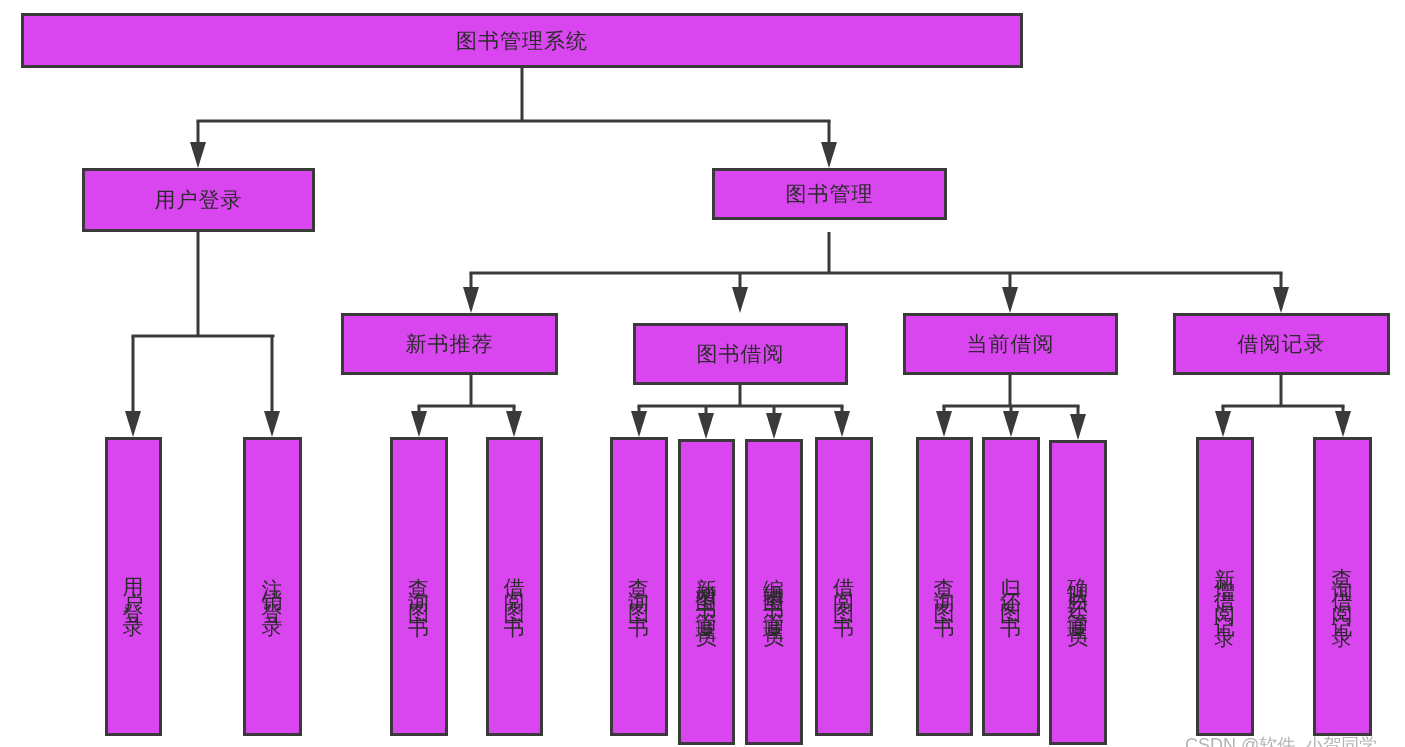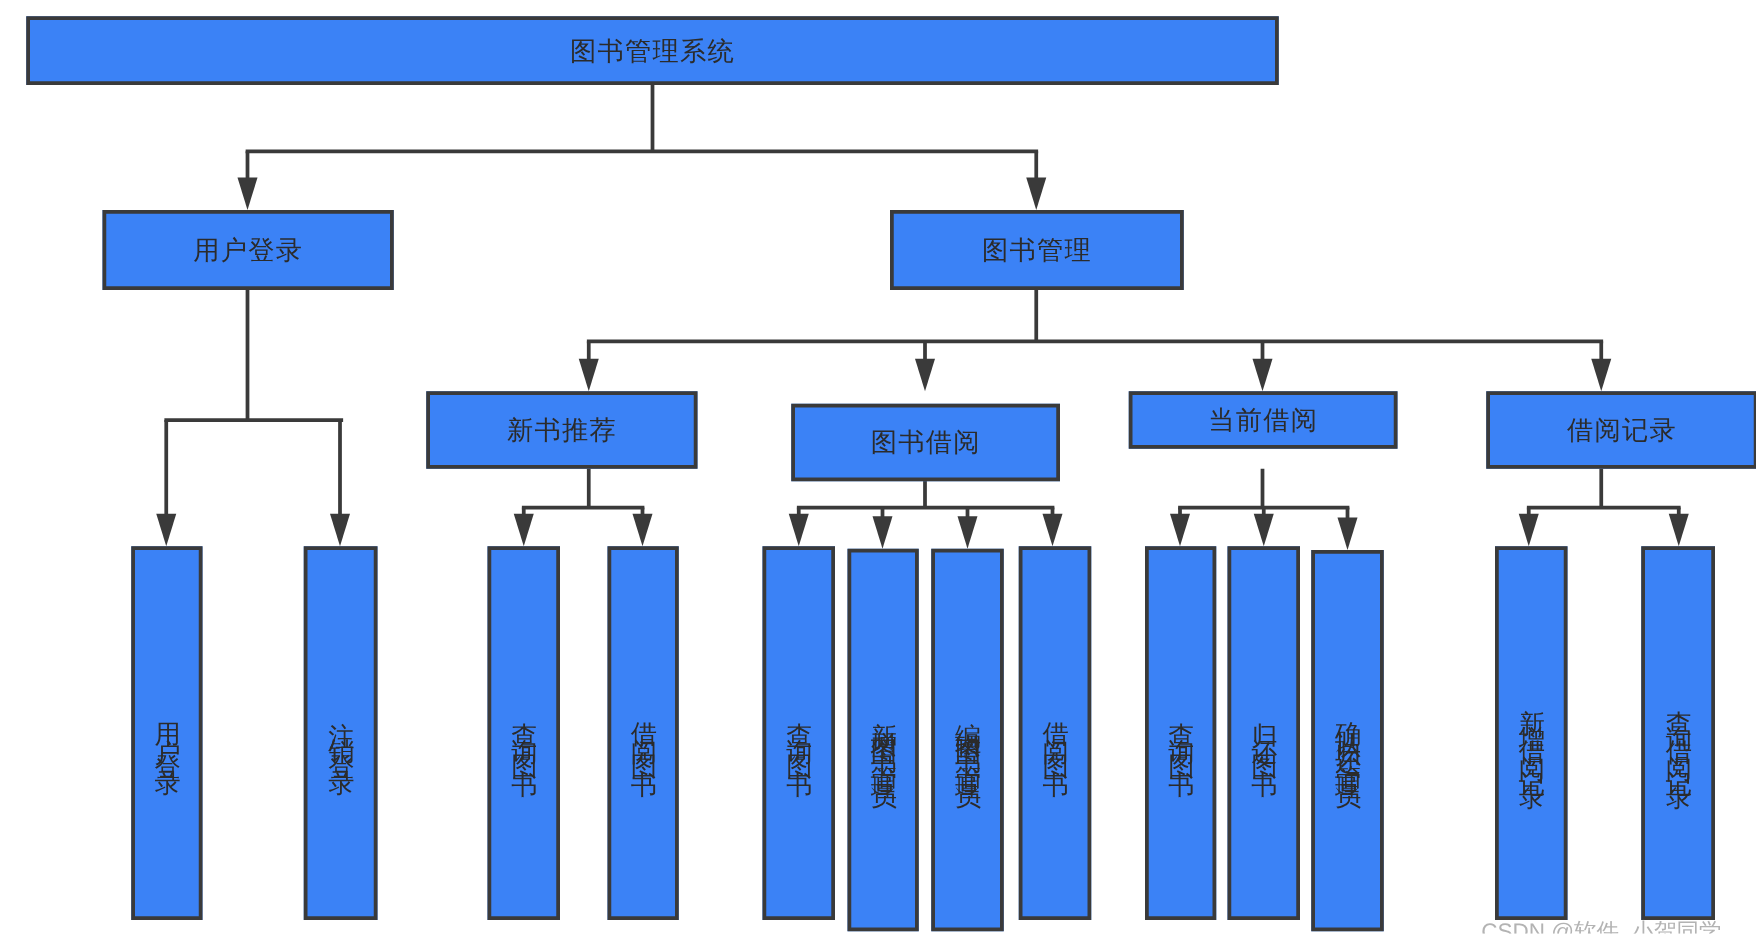--- a/index.html
+++ b/index.html
@@ -8,21 +8,21 @@
     width:1405px;height:747px;
     background:#ffffff;
     font-family:"Liberation Sans","DejaVu Sans",sans-serif;
     overflow:hidden;
   }
   #wires{position:absolute;left:0;top:0;z-index:1;}
   .node{
     position:absolute;
     box-sizing:border-box;
     border:3px solid #3a3a3a;
-    background:#3b82f6;
+    background:#d946ef;
     display:flex;align-items:center;justify-content:center;
     color:#2b2b2b;
     z-index:2;
   }
   .hnode{font-size:21px;letter-spacing:1px;}
   .leaf{
     writing-mode:vertical-rl;
     text-orientation:mixed;
     font-size:21px;
     line-height:1;
@@ -115,34 +115,34 @@
     </g>
   </svg>
 
   <div class="node hnode" style="left:21px;top:13px;width:1002px;height:55px;">
     <span>图书管理系统</span>
   </div>
 
   <div class="node hnode" style="left:82px;top:168px;width:233px;height:64px;">
     <span>用户登录</span>
   </div>
-  <div class="node hnode" style="left:712px;top:168px;width:235px;height:64px;">
+  <div class="node hnode" style="left:712px;top:168px;width:235px;height:52px;">
     <span>图书管理</span>
   </div>
 
   <div class="node hnode" style="left:341px;top:313px;width:217px;height:62px;">
     <span>新书推荐</span>
   </div>
   <div class="node hnode" style="left:633px;top:323px;width:215px;height:62px;">
     <span>图书借阅</span>
   </div>
-  <div class="node hnode" style="left:903px;top:313px;width:215px;height:46px;">
+  <div class="node hnode" style="left:903px;top:313px;width:215px;height:62px;">
     <span>当前借阅</span>
   </div>
-  <div class="node hnode" style="left:1173px;top:313px;width:217px;height:62px;margin-left:16px;">
+  <div class="node hnode" style="left:1173px;top:313px;width:217px;height:62px;">
     <span>借阅记录</span>
   </div>
 
   <div class="node leaf" style="left:105px;top:437px;width:57px;height:299px;">
     <span class="txt sp-wide">用户登录</span>
   </div>
   <div class="node leaf" style="left:243px;top:437px;width:59px;height:299px;">
     <span class="txt sp-wide">注销登录</span>
   </div>
 

